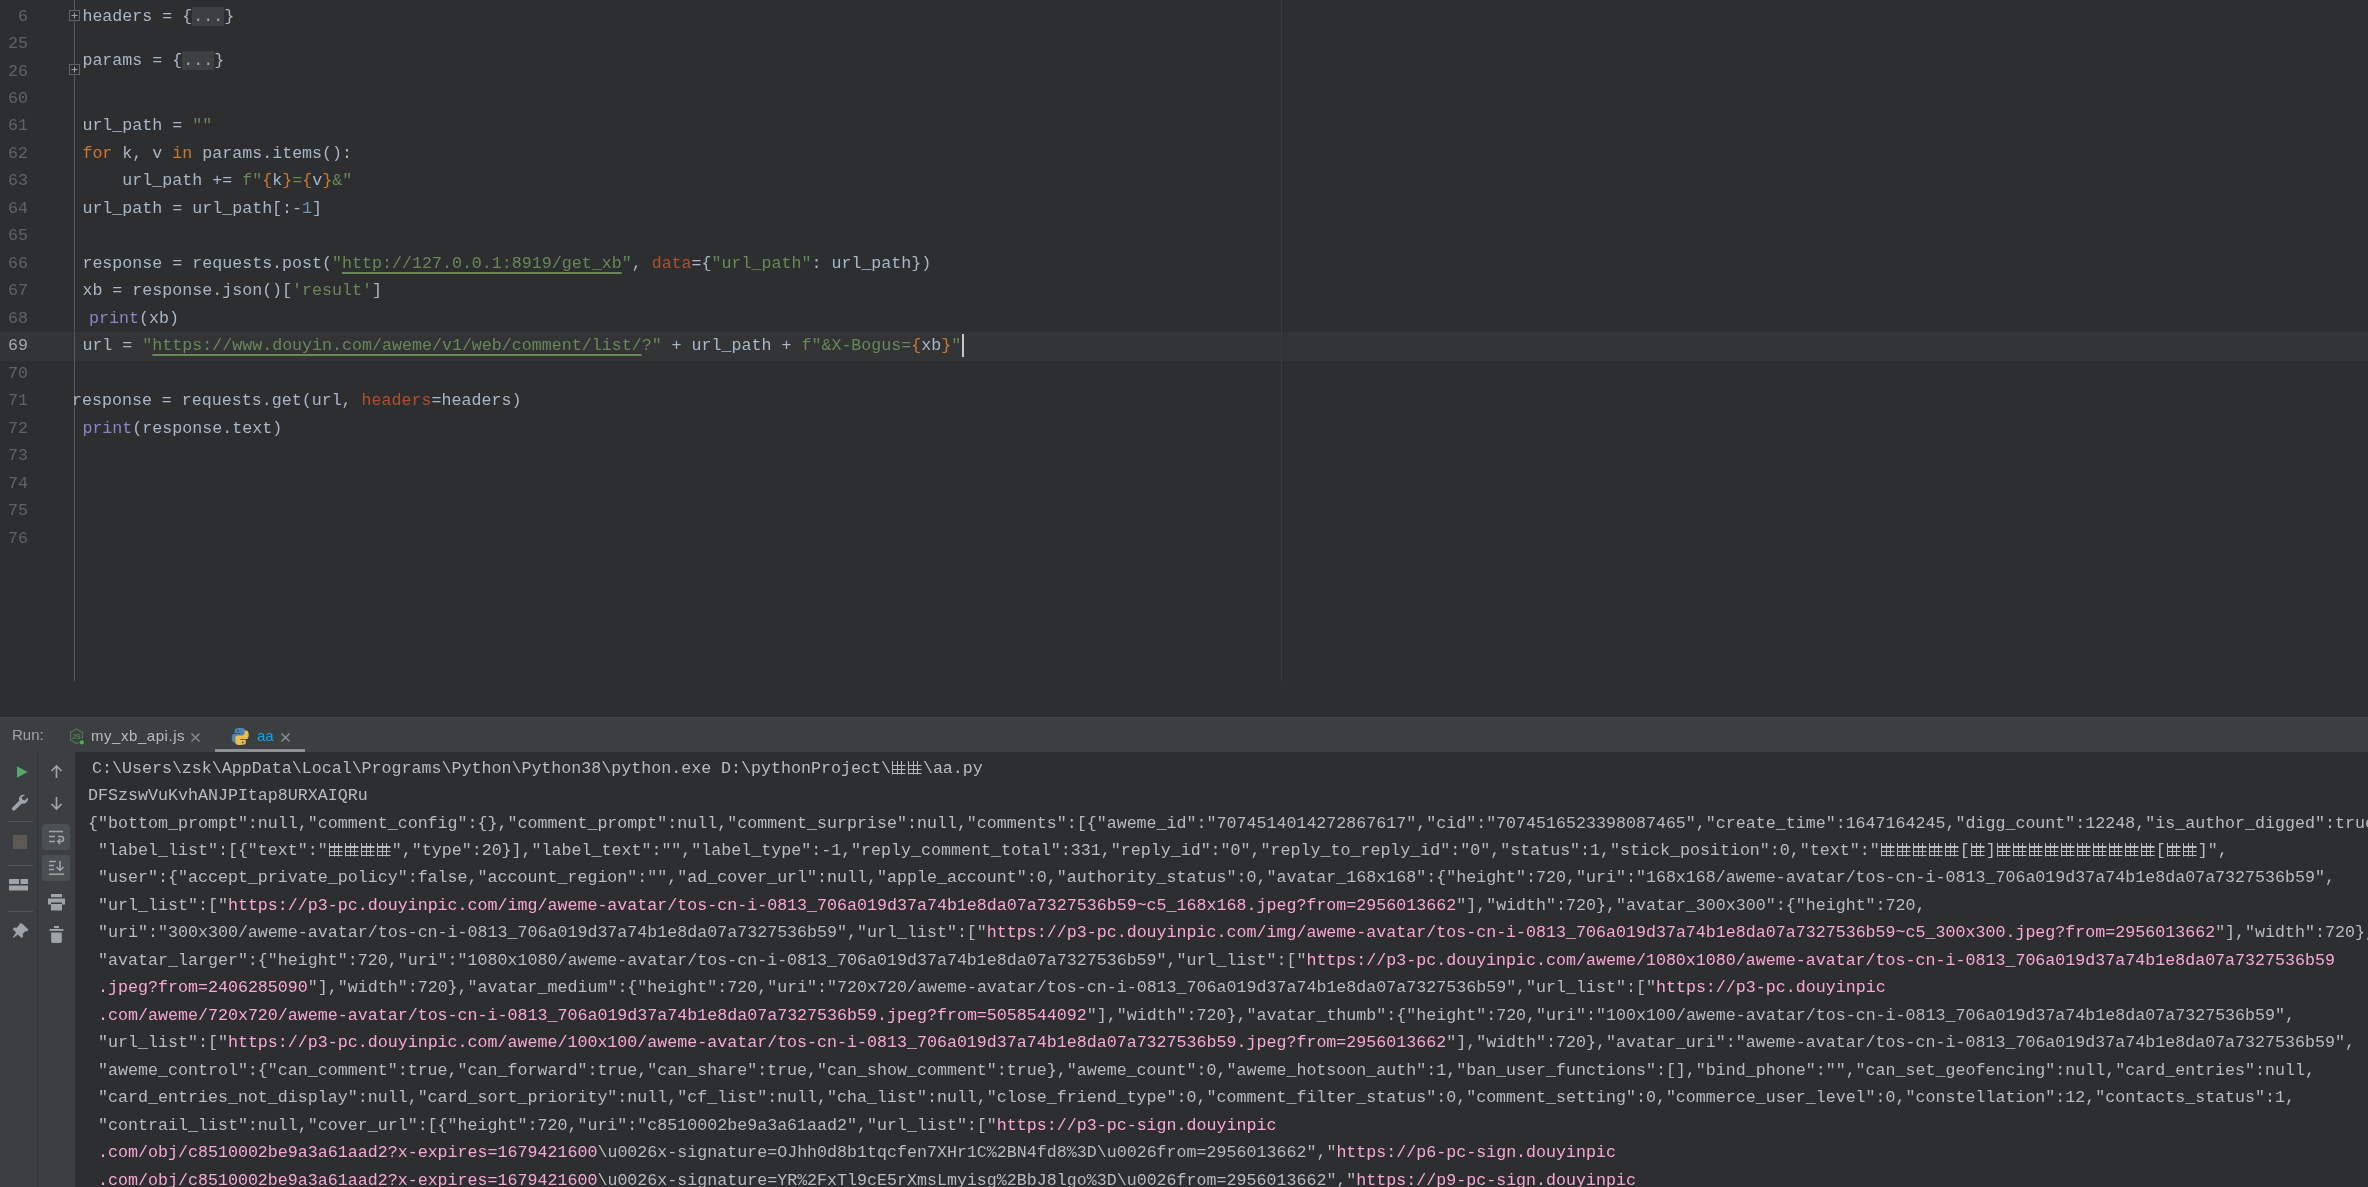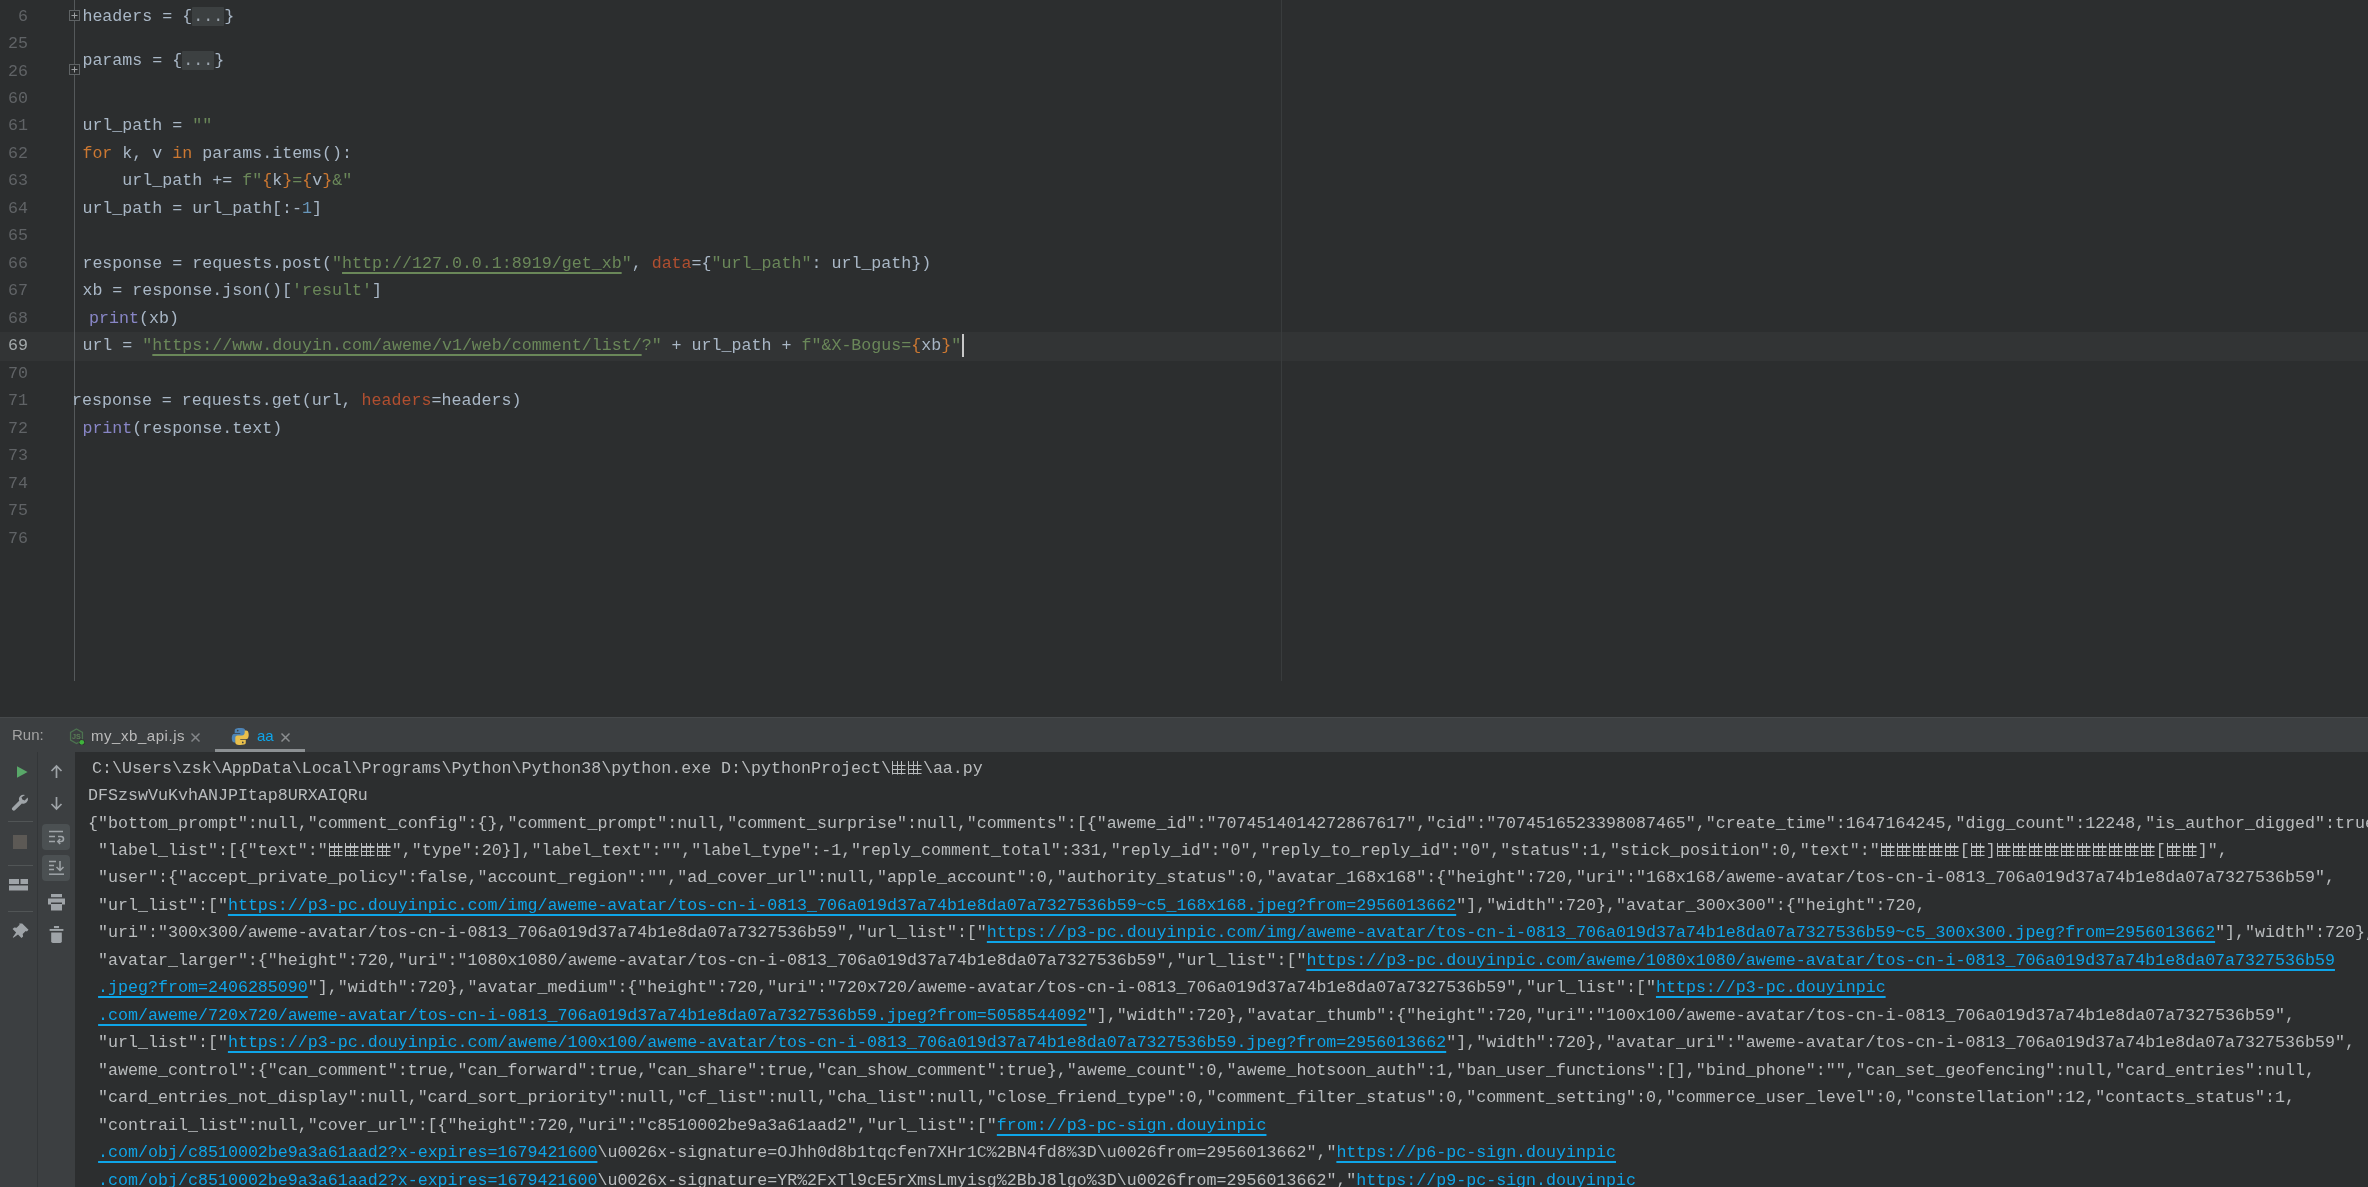--- a/index.html
+++ b/index.html
@@ -6,21 +6,21 @@
 pre{font:16.65px/27.47px "Liberation Mono",monospace;position:absolute;white-space:pre;letter-spacing:0px}
 .ed{color:#a9b7c6}
 .co{color:#b9bcbe}
 i{font-style:normal}
 i.k{color:#cc7832}
 i.s{color:#6a8759}
 i.n{color:#6897bb}
 i.bi{color:#8886c6}
 i.pm{color:#b04f30}
 i.fb{background:#3c4041;color:#9da6b0;border-radius:1px;padding:0 1px}
-i.lk{color:#0ea5e9;text-decoration:underline;text-underline-offset:4px;text-decoration-thickness:1.6px}
+i.lk{color:#f9a8d4;text-underline-offset:4px;text-decoration-thickness:1.6px}
 .ed u{text-underline-offset:4px;text-decoration-thickness:1.6px}
 i.cj{display:inline-block;width:16px;height:15px;vertical-align:-2px;color:transparent;overflow:hidden;
 background:repeating-linear-gradient(0deg,#b9bcbe 0 1.2px,transparent 1.2px 4.4px),repeating-linear-gradient(90deg,#b9bcbe 0 1.2px,transparent 1.2px 4.6px);
 background-size:13.5px 13.5px;background-position:1px 1px;background-repeat:no-repeat}
 .ln{color:#606366;text-align:right;width:40px}
 .ln.cur{color:#a4aaac}
 .abs{position:absolute}
 </style></head><body>
 <div class="abs" style="left:0;top:332.2px;width:2368px;height:29px;background:#323435"></div>
 <div class="abs" style="left:74px;top:0;width:1px;height:681px;background:#55595b"></div>
@@ -142,14 +142,14 @@
 <pre class="co" style="left:88.1px;top:837.01px"> "label_list":[{"text":"<i class="cj">作</i><i class="cj">者</i><i class="cj">赞</i><i class="cj">过</i>","type":20}],"label_text":"","label_type":-1,"reply_comment_total":331,"reply_id":"0","reply_to_reply_id":"0","status":1,"stick_position":0,"text":"<i class="cj">最</i><i class="cj">大</i><i class="cj">的</i><i class="cj">错</i><i class="cj">觉</i>[<i class="cj">看</i>]<i class="cj">会</i><i class="cj">不</i><i class="cj">会</i><i class="cj">有</i><i class="cj">人</i><i class="cj">给</i><i class="cj">我</i><i class="cj">发</i><i class="cj">消</i><i class="cj">息</i>[<i class="cj">泪</i><i class="cj">奔</i>]",</pre>
 <pre class="co" style="left:88.1px;top:864.48px"> "user":{"accept_private_policy":false,"account_region":"","ad_cover_url":null,"apple_account":0,"authority_status":0,"avatar_168x168":{"height":720,"uri":"168x168/aweme-avatar/tos-cn-i-0813_706a019d37a74b1e8da07a7327536b59",</pre>
 <pre class="co" style="left:88.1px;top:891.95px"> "url_list":["<i class="lk">https://p3-pc.douyinpic.com/img/aweme-avatar/tos-cn-i-0813_706a019d37a74b1e8da07a7327536b59~c5_168x168.jpeg?from=2956013662</i>"],"width":720},"avatar_300x300":{"height":720,</pre>
 <pre class="co" style="left:88.1px;top:919.42px"> "uri":"300x300/aweme-avatar/tos-cn-i-0813_706a019d37a74b1e8da07a7327536b59","url_list":["<i class="lk">https://p3-pc.douyinpic.com/img/aweme-avatar/tos-cn-i-0813_706a019d37a74b1e8da07a7327536b59~c5_300x300.jpeg?from=2956013662</i>"],"width":720},</pre>
 <pre class="co" style="left:88.1px;top:946.89px"> "avatar_larger":{"height":720,"uri":"1080x1080/aweme-avatar/tos-cn-i-0813_706a019d37a74b1e8da07a7327536b59","url_list":["<i class="lk">https://p3-pc.douyinpic.com/aweme/1080x1080/aweme-avatar/tos-cn-i-0813_706a019d37a74b1e8da07a7327536b59</i></pre>
 <pre class="co" style="left:88.1px;top:974.36px"> <i class="lk">.jpeg?from=2406285090</i>"],"width":720},"avatar_medium":{"height":720,"uri":"720x720/aweme-avatar/tos-cn-i-0813_706a019d37a74b1e8da07a7327536b59","url_list":["<i class="lk">https://p3-pc.douyinpic</i></pre>
 <pre class="co" style="left:88.1px;top:1001.83px"> <i class="lk">.com/aweme/720x720/aweme-avatar/tos-cn-i-0813_706a019d37a74b1e8da07a7327536b59.jpeg?from=5058544092</i>"],"width":720},"avatar_thumb":{"height":720,"uri":"100x100/aweme-avatar/tos-cn-i-0813_706a019d37a74b1e8da07a7327536b59",</pre>
 <pre class="co" style="left:88.1px;top:1029.30px"> "url_list":["<i class="lk">https://p3-pc.douyinpic.com/aweme/100x100/aweme-avatar/tos-cn-i-0813_706a019d37a74b1e8da07a7327536b59.jpeg?from=2956013662</i>"],"width":720},"avatar_uri":"aweme-avatar/tos-cn-i-0813_706a019d37a74b1e8da07a7327536b59",</pre>
 <pre class="co" style="left:88.1px;top:1056.77px"> "aweme_control":{"can_comment":true,"can_forward":true,"can_share":true,"can_show_comment":true},"aweme_count":0,"aweme_hotsoon_auth":1,"ban_user_functions":[],"bind_phone":"","can_set_geofencing":null,"card_entries":null,</pre>
 <pre class="co" style="left:88.1px;top:1084.24px"> "card_entries_not_display":null,"card_sort_priority":null,"cf_list":null,"cha_list":null,"close_friend_type":0,"comment_filter_status":0,"comment_setting":0,"commerce_user_level":0,"constellation":12,"contacts_status":1,</pre>
-<pre class="co" style="left:88.1px;top:1111.71px"> "contrail_list":null,"cover_url":[{"height":720,"uri":"c8510002be9a3a61aad2","url_list":["<i class="lk">from://p3-pc-sign.douyinpic</i></pre>
+<pre class="co" style="left:88.1px;top:1111.71px"> "contrail_list":null,"cover_url":[{"height":720,"uri":"c8510002be9a3a61aad2","url_list":["<i class="lk">https://p3-pc-sign.douyinpic</i></pre>
 <pre class="co" style="left:88.1px;top:1139.18px"> <i class="lk">.com/obj/c8510002be9a3a61aad2?x-expires=1679421600</i>\u0026x-signature=OJhh0d8b1tqcfen7XHr1C%2BN4fd8%3D\u0026from=2956013662","<i class="lk">https://p6-pc-sign.douyinpic</i></pre>
 <pre class="co" style="left:88.1px;top:1166.65px"> <i class="lk">.com/obj/c8510002be9a3a61aad2?x-expires=1679421600</i>\u0026x-signature=YR%2FxTl9cE5rXmsLmyisg%2BbJ8lgo%3D\u0026from=2956013662","<i class="lk">https://p9-pc-sign.douyinpic</i></pre>
 </body></html>

